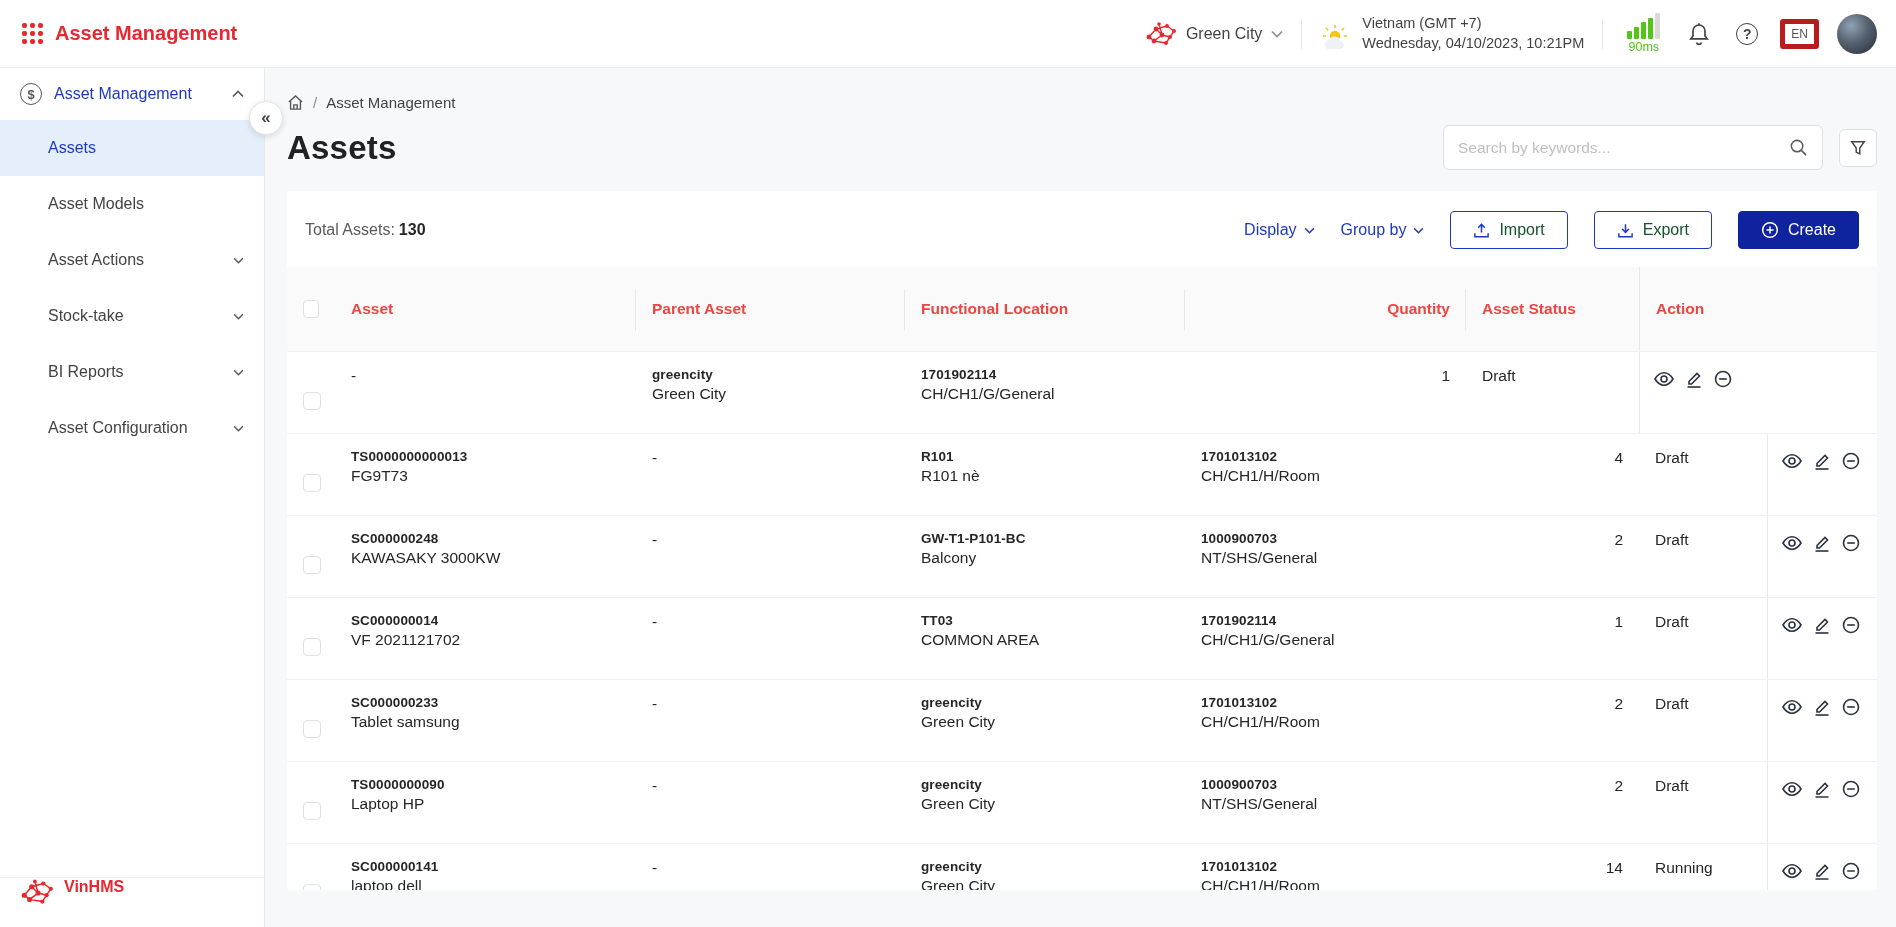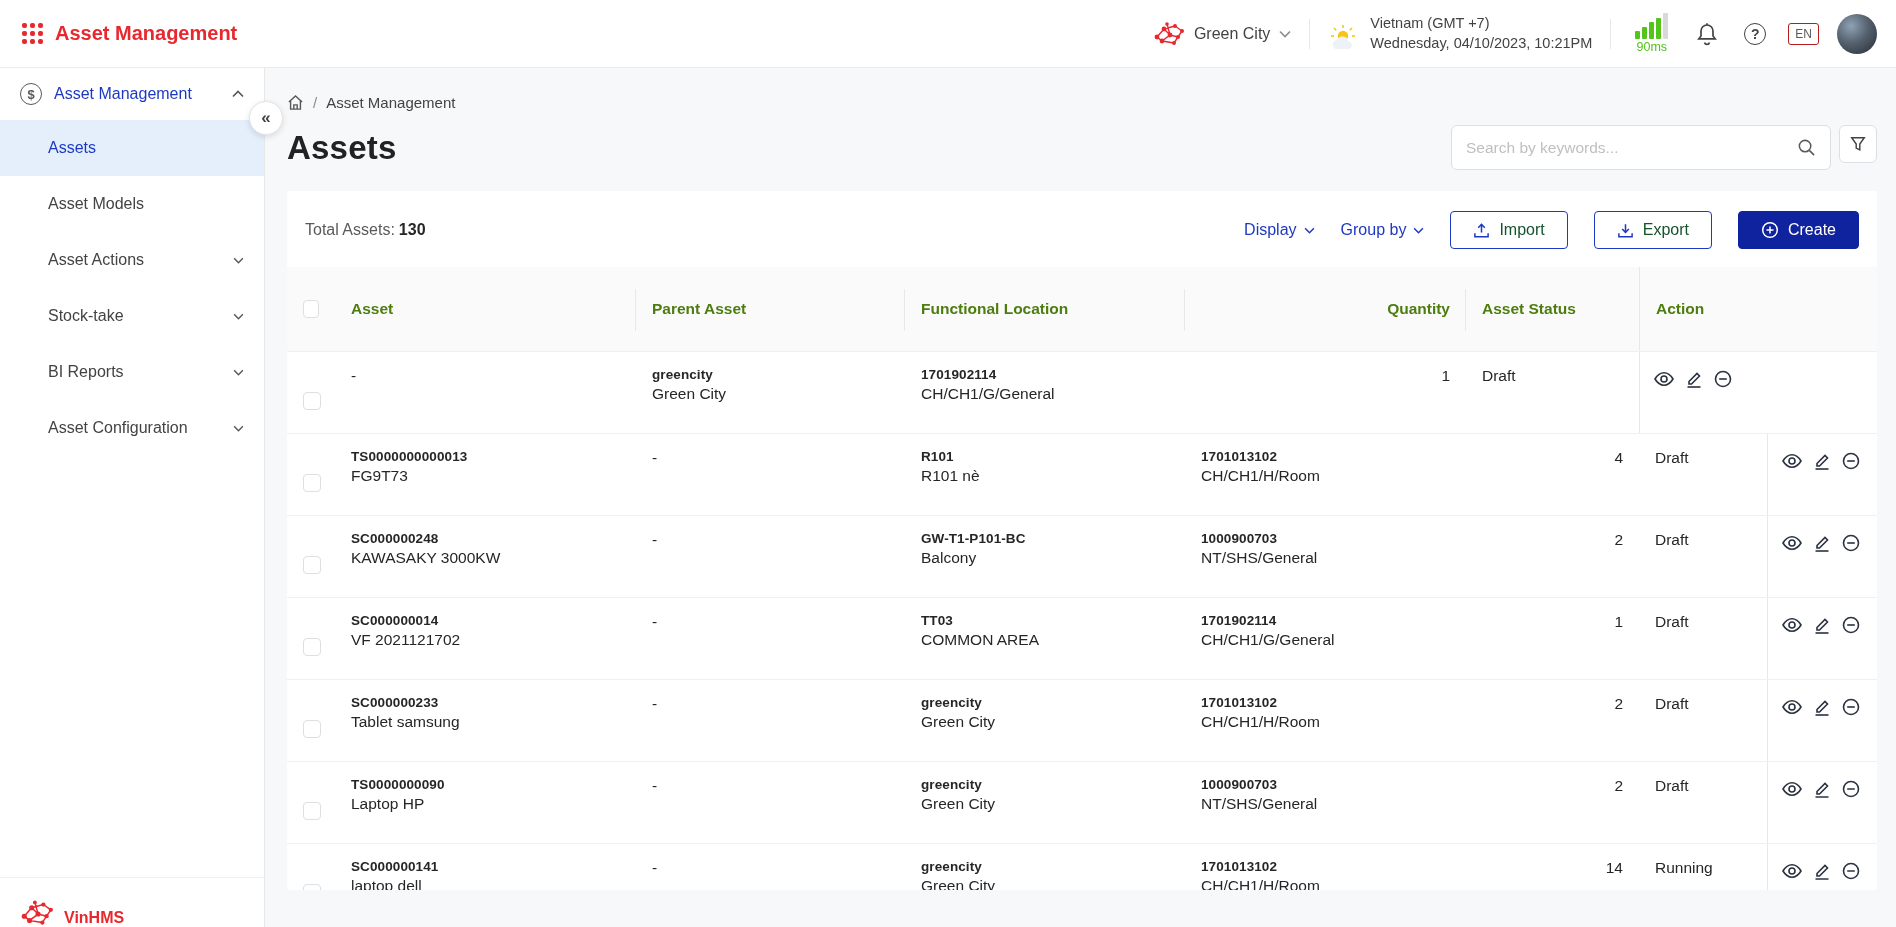--- a/index.html
+++ b/index.html
@@ -22,53 +22,53 @@
   .net { display:flex; flex-direction:column; align-items:center; margin:0 6px; }
   .net-bars { display:flex; align-items:flex-end; gap:2px; height:26px; }
   .net-bars i { width:5px; display:block; background:#52c41a; border-radius:1px;}
   .net-bars i:nth-child(1){height:8px} .net-bars i:nth-child(2){height:12px}
   .net-bars i:nth-child(3){height:17px} .net-bars i:nth-child(4){height:21px}
   .net-bars i:nth-child(5){height:26px; background:#d9d9d9;}
   .net-ms { font-size:12.5px; color:#52c41a; margin-top:1px; }
   .icon-btn { display:flex; align-items:center; justify-content:center; width:30px; height:30px; cursor:pointer; color:#434343;}
   .help-circle { width:22px; height:22px; border:1.8px solid #434343; border-radius:50%;
     display:flex; align-items:center; justify-content:center; font-size:14px; font-weight:700; color:#434343;}
-  .lang-badge { border:1px solid #b91c1c; border-radius:3px; font-size:12px; color:#595959;
+  .lang-badge { border:5px solid #b91c1c; border-radius:3px; font-size:12px; color:#595959;
     padding:3px 6px; cursor:pointer; }
   .avatar { width:40px; height:40px; border-radius:50%; cursor:pointer;
     background:radial-gradient(circle at 35% 30%, #8ea2b5 0%, #55616e 45%, #242c36 100%); }
 
   
   .sidebar { position:absolute; top:68px; left:0; bottom:0; width:265px; background:#fff;
     border-right:1px solid #e8e8e8; display:flex; flex-direction:column; z-index:10;}
   .side-section { display:flex; align-items:center; gap:12px; height:52px; padding:0 20px; cursor:pointer;}
   .dollar-icon { width:22px; height:22px; border:1.6px solid #595959; border-radius:50%; flex:0 0 auto;
     display:flex; align-items:center; justify-content:center; font-size:13px; font-weight:700; color:#595959;}
   .side-section .lbl { flex:1; font-size:16px; color:#1d39c4; }
   .side-item { display:flex; align-items:center; height:56px; padding:0 20px 0 48px; font-size:16px;
     color:#434343; cursor:pointer; }
   .side-item .lbl { flex:1; }
   .side-item.active { background:#e4effb; color:#1d39c4; }
   .chev { color:#595959; display:flex; }
   .side-footer { margin-top:auto; border-top:1px solid #f0f0f0; height:50px;
-    display:flex; align-items:flex-end; gap:10px; padding:0 20px; }
+    display:flex; align-items:flex-start; gap:10px; padding:0 20px; }
   .vinhms-name { color:#e8282f; font-weight:700; font-size:16px; }
   .collapse-btn { position:absolute; left:249px; top:101px; width:34px; height:34px; background:#fff;
     border:1px solid #e4e4e4; border-radius:50%; box-shadow:0 2px 6px rgba(0,0,0,.12);
     display:flex; align-items:center; justify-content:center; font-size:17px; font-weight:700;
     color:#434343; cursor:pointer; z-index:20;}
 
   
   .main { position:absolute; top:68px; left:265px; right:0; bottom:0; padding:0 0 0 22px; }
   .crumbs { display:flex; align-items:center; gap:9px; padding-top:26px; font-size:15px; color:#595959;}
   .crumb-sep { color:#8c8c8c; }
   .crumb-current { color:#434343; }
   .head-row { display:flex; align-items:center; justify-content:space-between; margin-top:14px; padding-right:19px;}
   .page-title { font-size:33px; font-weight:700; color:#222; letter-spacing:.2px;}
-  .head-right { display:flex; align-items:flex-start; gap:8px; }
+  .head-right { display:flex; align-items:center; gap:16px; }
   .searchbox { width:380px; height:45px; background:#fff; border:1px solid #dcdfe3; border-radius:6px;
     display:flex; align-items:center; padding:0 14px; }
   .searchbox input { flex:1; border:none; outline:none; font-size:15.5px; color:#434343; background:transparent;
     font-family:"Liberation Sans", sans-serif;}
   .searchbox input::placeholder { color:#bfbfbf; }
   .filter-btn { width:38px; height:38px; background:#fff; border:1px solid #dcdfe3; border-radius:6px;
     display:flex; align-items:center; justify-content:center; cursor:pointer; color:#434343;}
 
   
   .card { margin-top:21px; margin-right:19px; width:1590px; background:#fff; border-radius:2px;
@@ -81,21 +81,21 @@
   .btn { display:flex; align-items:center; gap:9px; font-size:16px; border-radius:4px; cursor:pointer;
     padding:9px 22px; }
   .btn-outline { border:1px solid #1d39c4; color:#14532d; background:#fff; }
   .btn-primary { background:#10239e; color:#fff; border:1px solid #10239e; }
 
   
   .tbl { --cols:48px 301px 269px 280px 281px 173px 128px 110px; }
   .t-head { display:grid; grid-template-columns:var(--cols); background:#fafafa; height:85px;
     border-bottom:1px solid #f0f0f0; }
   .t-head .hcell { position:relative; display:flex; align-items:center; padding:0 16px;
-    font-size:15.5px; font-weight:700; color:#4d7c0f; }
+    font-size:15.5px; font-weight:700; color:#ef4444; }
   .t-head .hcell.sep:after { content:""; position:absolute; right:0; top:22px; width:1px; height:42px; background:#e8e8e8;}
   .hcell.qty, .rcell.qty { justify-content:flex-end; text-align:right; }
   .t-row { display:grid; grid-template-columns:var(--cols); border-bottom:1px solid #f0f0f0; height:82px;}
   .rcell { display:flex; flex-direction:column; justify-content:flex-start; padding:15px 16px 0 16px;
     font-size:15.5px; color:#262626; }
   .rcell .code { font-size:13.5px; font-weight:700; letter-spacing:.1px;}
   .rcell .sub { margin-top:3px; }
   .rcell.qty { flex-direction:row; }
   .cell-action { border-left:1px solid #e8e8e8; }
   .rcell.cell-action { flex-direction:row; gap:9px; align-items:flex-start; padding-top:17px; padding-left:13px;}

